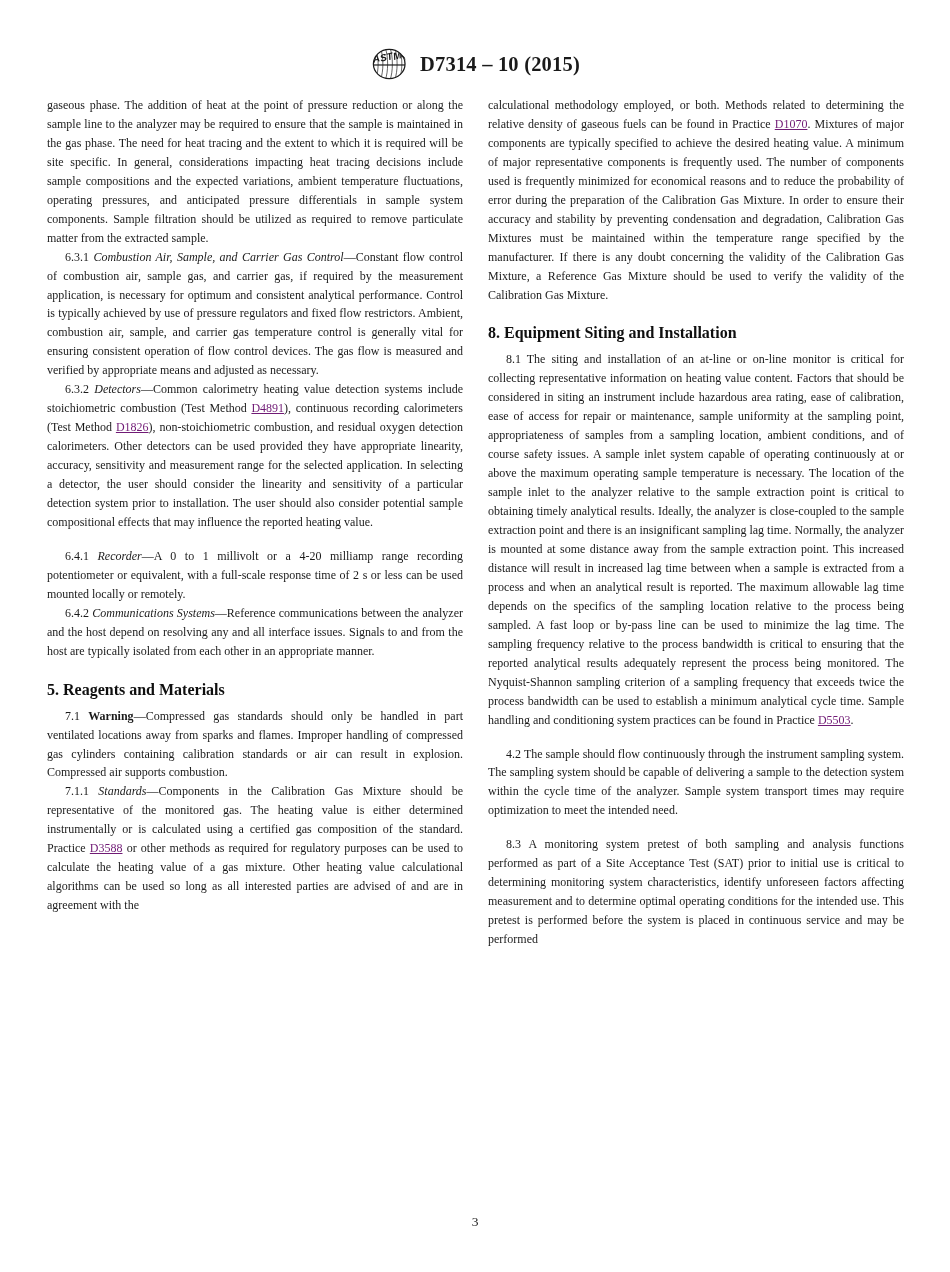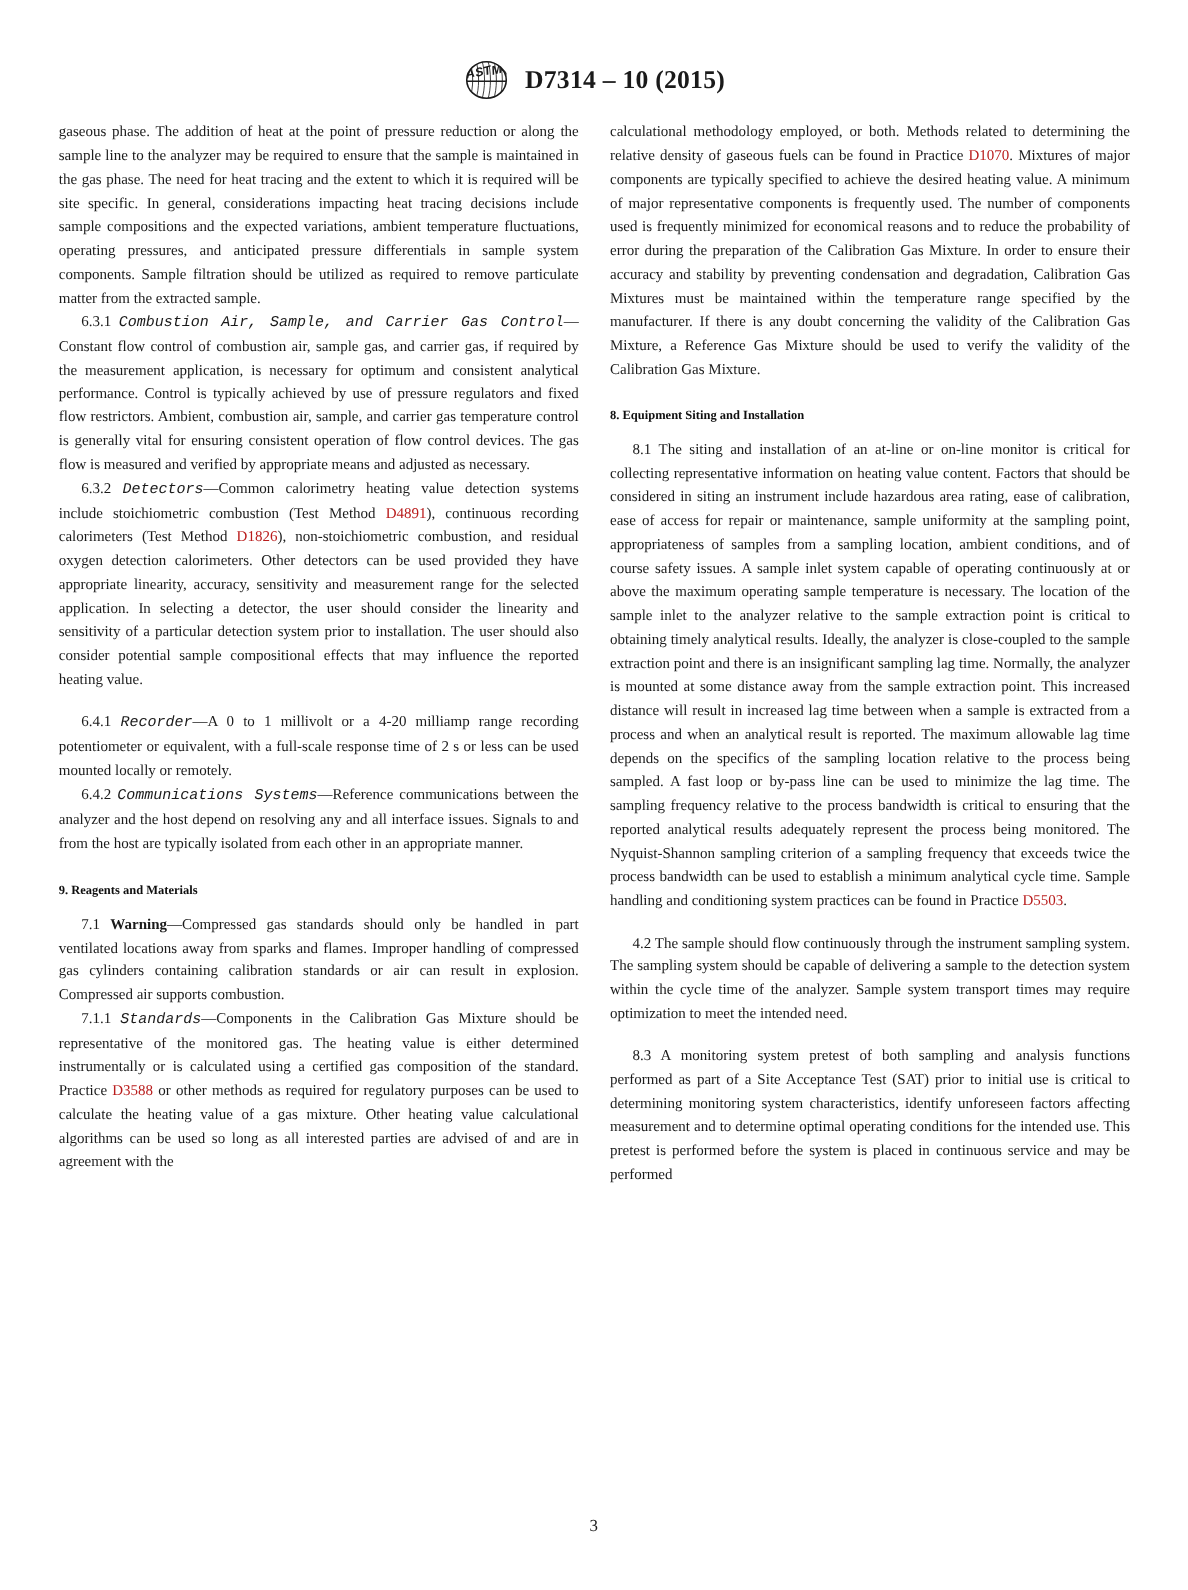--- a/index.html
+++ b/index.html
@@ -70,34 +70,35 @@
     color: #1a1a1a;
   }
   p.indent {
     text-indent: 18px;
   }
   p.noindent {
     text-indent: 0;
   }
   h2.section {
     margin: 0;
-    font-size: 10px;
+    font-size: 16px;
     line-height: 18.95px;
     font-weight: bold;
     text-align: left;
     color: #0f0f0f;
   }
   .gap-before-heading { height: 20px; }
   .gap-after-heading  { height: 7px; }
   .block-gap { height: 15px; }
 
-  em { font-style: italic; font-family: Liberation Mono, monospace; }
+  em { font-style: italic; }
   b  { font-weight: bold; }
   .ref {
-    color: #b91c1c;
+    color: #701a75;
+    text-decoration: underline;
   }
 
   
   .footer {
     position: absolute;
     left: 0;
     top: 1212px;
     width: 950px;
     text-align: center;
   }
@@ -154,21 +155,21 @@
       <p class="indent"><span>6.3.2</span> <em>Detectors</em><span>—Common calorimetry heating value detection systems include stoichiometric combustion (Test Method </span><span class="ref">D4891</span><span>), continuous recording calorimeters (Test Method </span><span class="ref">D1826</span><span>), non-stoichiometric combustion, and residual oxygen detection calorimeters. Other detectors can be used provided they have appropriate linearity, accuracy, sensitivity and measurement range for the selected application. In selecting a detector, the user should consider the linearity and sensitivity of a particular detection system prior to installation. The user should also consider potential sample compositional effects that may influence the reported heating value.</span></p>
 
       <div class="block-gap"></div>
 
 
       <p class="indent"><span>6.4.1</span> <em>Recorder</em><span>—A 0 to 1 millivolt or a 4-20 milliamp range recording potentiometer or equivalent, with a full-scale response time of 2 s or less can be used mounted locally or remotely.</span></p>
 
       <p class="indent"><span>6.4.2</span> <em>Communications Systems</em><span>—Reference communications between the analyzer and the host depend on resolving any and all interface issues. Signals to and from the host are typically isolated from each other in an appropriate manner.</span></p>
 
       <div class="gap-before-heading"></div>
-      <h2 class="section">9.  Reagents and Materials</h2>
+      <h2 class="section">5.  Reagents and Materials</h2>
       <div class="gap-after-heading"></div>
 
       <p class="indent"><span>7.1</span> <b>Warning</b><span>—Compressed gas standards should only be handled in part ventilated locations away from sparks and flames. Improper handling of compressed gas cylinders containing calibration standards or air can result in explosion. Compressed air supports combustion.</span></p>
 
       <p class="indent"><span>7.1.1</span> <em>Standards</em><span>—Components in the Calibration Gas Mixture should be representative of the monitored gas. The heating value is either determined instrumentally or is calculated using a certified gas composition of the standard. Practice </span><span class="ref">D3588</span><span> or other methods as required for regulatory purposes can be used to calculate the heating value of a gas mixture. Other heating value calculational algorithms can be used so long as all interested parties are advised of and are in agreement with the</span></p>
 
     </div>
 
     <div class="col">
 

